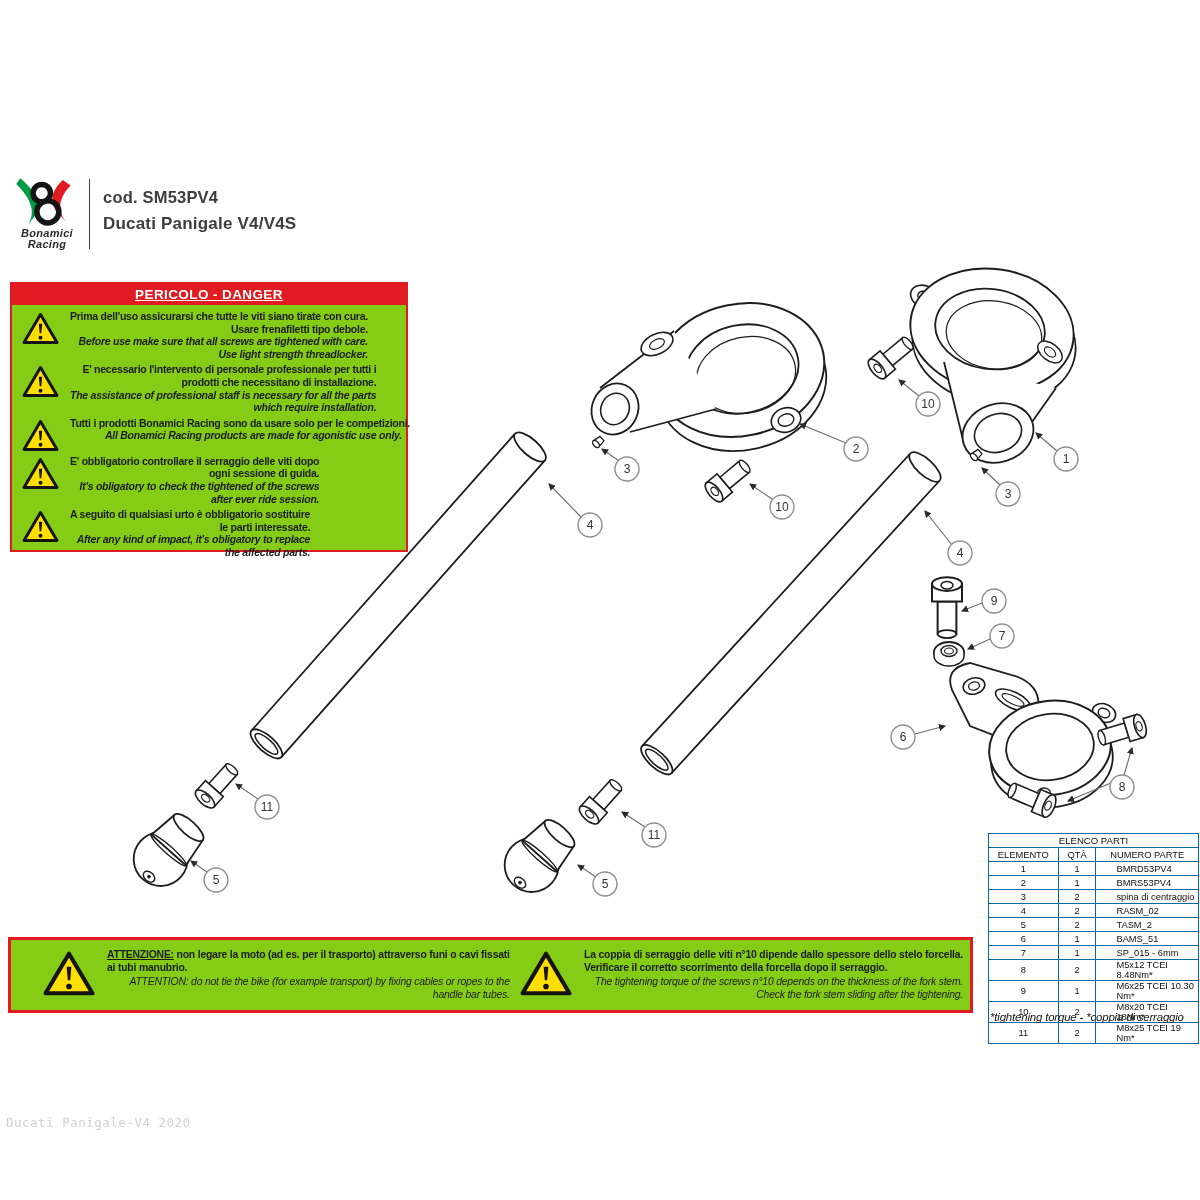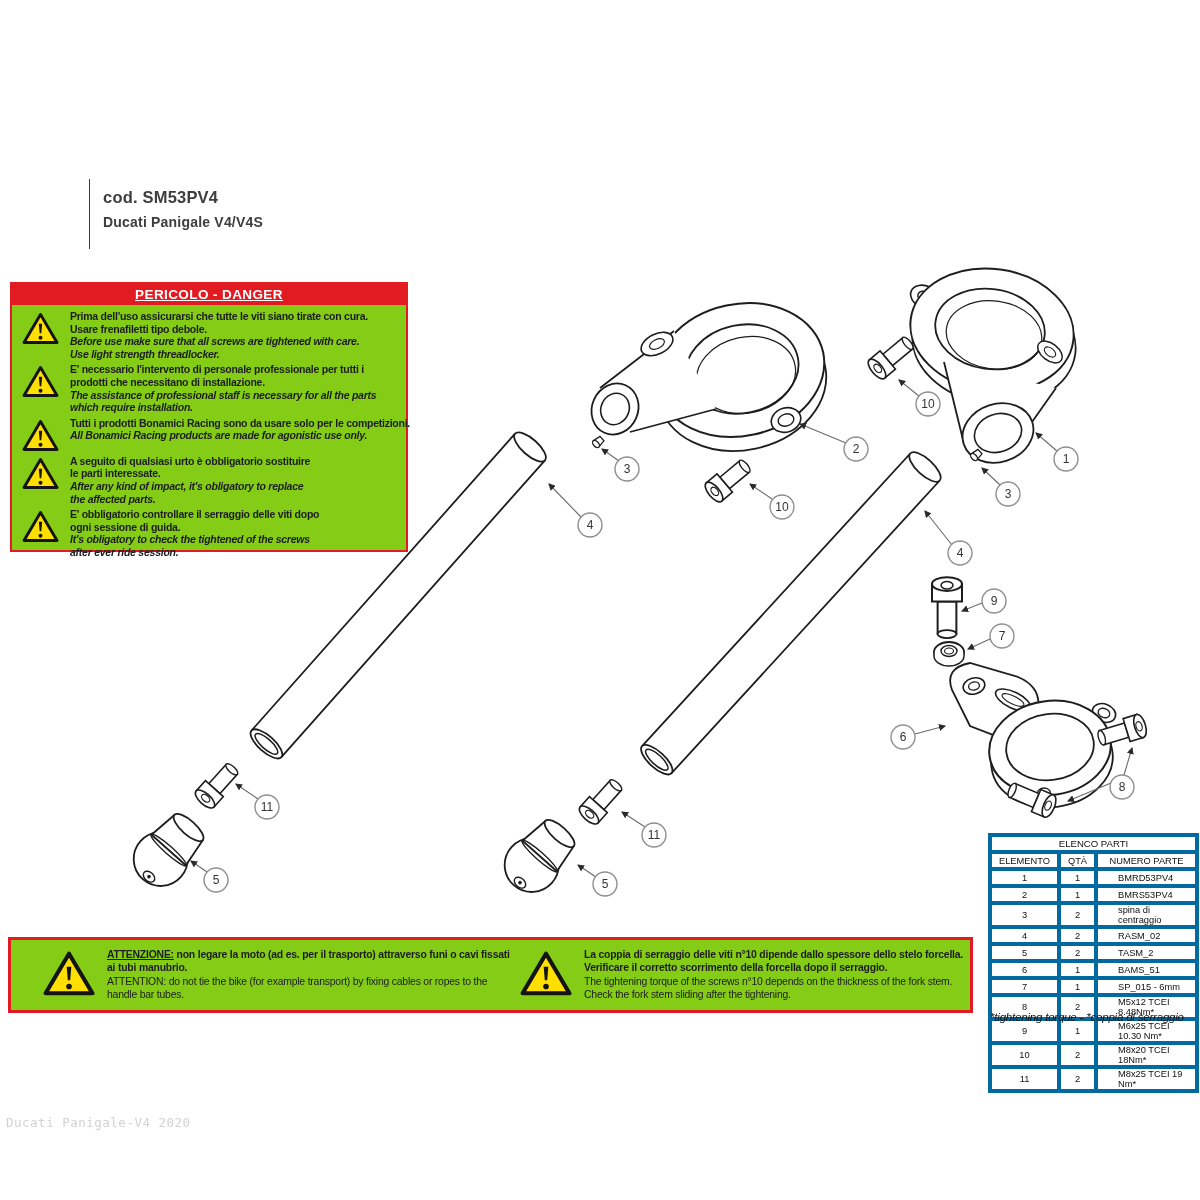--- a/index.html
+++ b/index.html
@@ -6,47 +6,47 @@
   body{width:1200px;height:1200px;position:relative;font-family:"Liberation Sans",sans-serif;color:#1f1f1f;overflow:hidden;}
   :root{}
   .page{position:absolute;inset:0;background:#fff;}
 
   
   .hdr-logo{position:absolute;left:8px;top:176px;width:78px;height:78px;text-align:center;}
   .hdr-logo svg{display:block;margin:0 auto;}
   .brand1,.brand2{font-style:italic;font-weight:bold;font-size:11px;line-height:11px;color:#2a2a2a;letter-spacing:.3px;}
   .hdr-divider{position:absolute;left:89px;top:179px;height:70px;border-left:1.6px solid #3c3c3c;}
   .hdr-code{position:absolute;left:103px;top:188px;font-size:16.5px;font-weight:bold;color:#3d3d3d;letter-spacing:.2px;}
-  .hdr-model{position:absolute;left:103px;top:214px;font-size:14px;font-weight:bold;color:#3d3d3d;letter-spacing:.2px;}
+  .hdr-model{position:absolute;left:103px;top:214px;font-size:17px;font-weight:bold;color:#3d3d3d;letter-spacing:.2px;}
 
   
   .danger-box{position:absolute;left:10px;top:282px;width:394px;height:266px;border:2.5px solid #e21b22;background:#84cc16;}
   .danger-title{height:21px;line-height:21px;background:#e21b22;color:#fff;text-align:center;font-weight:bold;font-size:13.5px;letter-spacing:.4px;}
   .danger-title span{text-decoration:underline;}
   .danger-body{padding:5px 4px 0 0;}
   .warn-row{display:flex;align-items:flex-start;margin-bottom:3px;}
   .warn-row .tri{width:37px;height:33px;margin:2px 11px 0 10px;flex:none;}
   .warn-text{min-width:0;}
-  .ln{white-space:nowrap;font-size:10.5px;line-height:12.6px;letter-spacing:-0.25px;}
+  .ln{white-space:nowrap;font-size:10.5px;line-height:12.6px;letter-spacing:-0.25px;text-align:right;}
   .it{font-weight:bold;color:#1d1d1d;}
   .en{font-style:italic;font-weight:600;color:#1d1d1d;}
 
   
   .att-box{position:absolute;left:8px;top:937px;width:959px;height:70px;border:3px solid #e21b22;background:#84cc16;}
   .att-tri1{position:absolute;left:32px;top:10px;width:52px;height:47px;}
   .att-text1{position:absolute;left:96px;top:8px;}
   .att-tri2{position:absolute;left:509px;top:10px;width:52px;height:47px;}
   .att-text2{position:absolute;left:573px;top:8px;}
   .att-ln{white-space:nowrap;font-size:10.4px;line-height:13.4px;letter-spacing:-0.2px;font-weight:600;color:#1d1d1d;}
-  .att-en{font-weight:500;}
+  .att-en{font-style:italic;font-weight:500;text-align:right;}
   .u{text-decoration:underline;}
 
   
   .parts-table{position:absolute;left:988px;top:833px;border-collapse:collapse;width:211px;font-size:9.3px;color:#101010;background:#fff;}
-  .parts-table td{border:4px solid #0369a1;height:13px;padding:0 2px;text-align:center;}
+  .parts-table td{border:1px solid #0369a1;height:13px;padding:0 2px;text-align:center;}
   .parts-table td.pn{text-align:left;padding-left:20px;}
   .parts-table tr.tt td{font-size:9.6px;}
   .footnote{position:absolute;left:990px;top:1011px;font-size:11.5px;font-style:italic;color:#161616;letter-spacing:-0.2px;}
 
   
   .footer-caption{position:absolute;left:6px;top:1115px;font-family:"DejaVu Sans Mono",monospace;font-size:12.5px;color:#d2d2d2;letter-spacing:.5px;}
 
   
   .diagram{position:absolute;left:100px;top:250px;width:1100px;height:700px;}
   .leader{stroke:#6b6b6b;stroke-width:1.1;fill:none;}
@@ -61,20 +61,32 @@
     <g id="warnTri">
       <path d="M50,7 L95,83 L5,83 Z" fill="#ffdf00" stroke="#141414" stroke-width="8" stroke-linejoin="round"></path>
       <path d="M45.5,32 h9 l-2.2,26 h-4.6 z" fill="#141414"></path>
       <circle cx="50" cy="70" r="5.4" fill="#141414"></circle>
     </g>
   </defs>
 </svg>
 
 <div class="page">
 
+  <div class="hdr-logo">
+    <svg width="64" height="52" viewBox="0 0 80 66">
+      <path d="M6,3 C22,17 33,30 26,49 L16,62 C27,44 18,27 1,10 Z" fill="#009a44"></path>
+      <path d="M60,5 C47,18 43,28 51,44 L64,58 C51,42 57,25 70,12 Z" fill="#e21b22"></path>
+      <g transform="rotate(-18 38 36)">
+        <circle cx="38" cy="21" r="11" fill="none" stroke="#141414" stroke-width="7"></circle>
+        <circle cx="38" cy="46" r="14" fill="none" stroke="#141414" stroke-width="7"></circle>
+      </g>
+    </svg>
+    <div class="brand1">Bonamici</div>
+    <div class="brand2">Racing</div>
+  </div>
   <div class="hdr-divider"></div>
   <div class="hdr-code">cod. SM53PV4</div>
   <div class="hdr-model">Ducati Panigale V4/V4S</div>
 
   <section class="danger-box">
     <div class="danger-title"><span>PERICOLO - DANGER</span></div>
     <div class="danger-body">
 
       <div class="warn-row">
         <svg class="tri" viewBox="0 0 100 90">
@@ -108,36 +120,36 @@
           <div class="ln it">Tutti i prodotti Bonamici Racing sono da usare solo per le competizioni.</div>
           <div class="ln en">All Bonamici Racing products are made for agonistic use only.</div>
         </div>
       </div>
 
       <div class="warn-row">
         <svg class="tri" viewBox="0 0 100 90">
             <use href="#warnTri"></use>
           </svg>
         <div class="warn-text">
-          <div class="ln it">A seguito di qualsiasi urto è obbligatorio sostituire</div>
-          <div class="ln it">le parti interessate.</div>
-          <div class="ln en">After any kind of impact, it's obligatory to replace</div>
-          <div class="ln en">the affected parts.</div>
+          <div class="ln it">E' obbligatorio controllare il serraggio delle viti dopo</div>
+          <div class="ln it">ogni sessione di guida.</div>
+          <div class="ln en">It's obligatory to check the tightened of the screws</div>
+          <div class="ln en">after ever ride session.</div>
         </div>
       </div>
 
       <div class="warn-row">
         <svg class="tri" viewBox="0 0 100 90">
             <use href="#warnTri"></use>
           </svg>
         <div class="warn-text">
-          <div class="ln it">E' obbligatorio controllare il serraggio delle viti dopo</div>
-          <div class="ln it">ogni sessione di guida.</div>
-          <div class="ln en">It's obligatory to check the tightened of the screws</div>
-          <div class="ln en">after ever ride session.</div>
+          <div class="ln it">A seguito di qualsiasi urto è obbligatorio sostituire</div>
+          <div class="ln it">le parti interessate.</div>
+          <div class="ln en">After any kind of impact, it's obligatory to replace</div>
+          <div class="ln en">the affected parts.</div>
         </div>
       </div>
 
     </div>
   </section>
 
   <svg class="diagram" viewBox="100 250 1100 700">
     <defs>
       <marker id="arr" viewBox="0 0 10 10" refX="8.5" refY="5" markerWidth="6.5" markerHeight="6.5" orient="auto">
         <path d="M0,0 L10,5 L0,10 Z" fill="#2a2a2a"></path>

